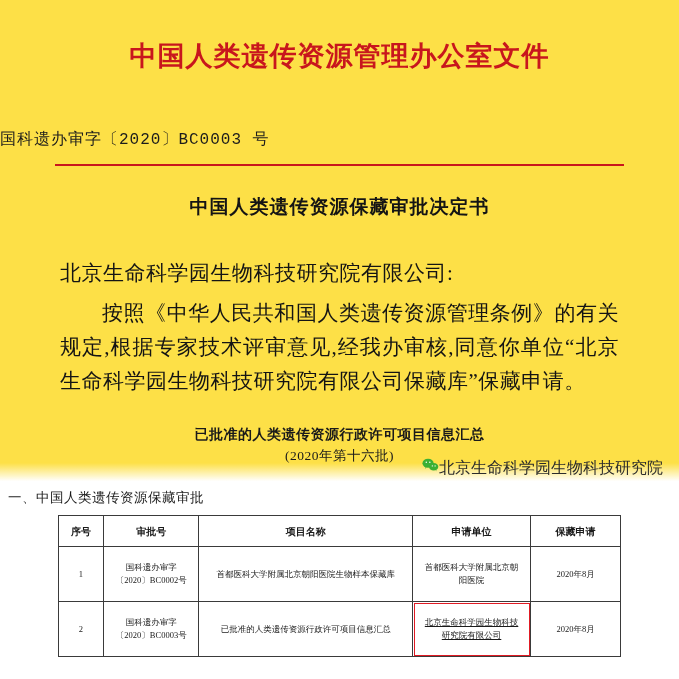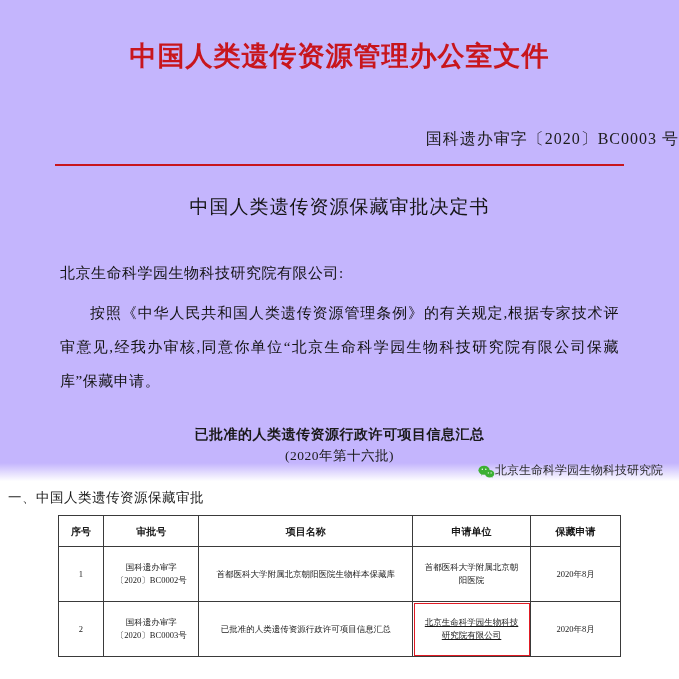--- a/index.html
+++ b/index.html
@@ -12,60 +12,61 @@
     background: #ffffff;
     font-family: "Liberation Serif", "DejaVu Serif", serif;
     color: #1a1a1a;
     position: relative;
     overflow: hidden;
   }
   .page {
     position: relative;
     width: 679px;
     height: 489px;
-    background: #c4b5fd;
+    background: #fde047;
   }
 
   
   .doc-title {
     text-align: center;
     color: #c8161d;
     font-weight: bold;
     font-size: 27px;
     letter-spacing: 1px;
     padding-top: 38px;
     font-family: "Liberation Serif", "DejaVu Serif", serif;
   }
   .doc-number {
-    text-align: right;
+    text-align: left;
     font-size: 16px;
     letter-spacing: 1px;
     margin-top: 55px;
     color: #1c1c1c;
+    font-family: Liberation Mono, monospace;
   }
   .red-rule {
     height: 2px;
     background: #c8161d;
     margin: 14px 55px 0 55px;
   }
 
   
   .decision-title {
     text-align: center;
     font-size: 19px;
-    font-weight: normal;
+    font-weight: bold;
     margin-top: 28px;
     letter-spacing: 1px;
     color: #141414;
   }
 
   
   .body-wrap {
     margin: 36px 60px 0 60px;
-    font-size: 15px;
+    font-size: 21px;
     line-height: 34px;
     letter-spacing: 0.5px;
     color: #141414;
   }
   .addressee {
     margin-bottom: 6px;
   }
   .para {
     text-indent: 2em;
     text-align: justify;
@@ -129,23 +130,23 @@
     outline-offset: -2px;
     text-decoration: underline;
   }
 
   
   .footer-brand {
     position: absolute;
     right: 16px;
     bottom: 10px;
     display: flex;
-    align-items: flex-end;
+    align-items: flex-start;
     font-family: "Liberation Sans", sans-serif;
-    font-size: 12px;
+    font-size: 16px;
     color: #2b2b2b;
   }
   .wechat-icon {
     width: 17px;
     height: 14px;
     display: inline-block;
   }
   .fade-bottom {
     position: absolute;
     left: 0; right: 0; bottom: 0;

